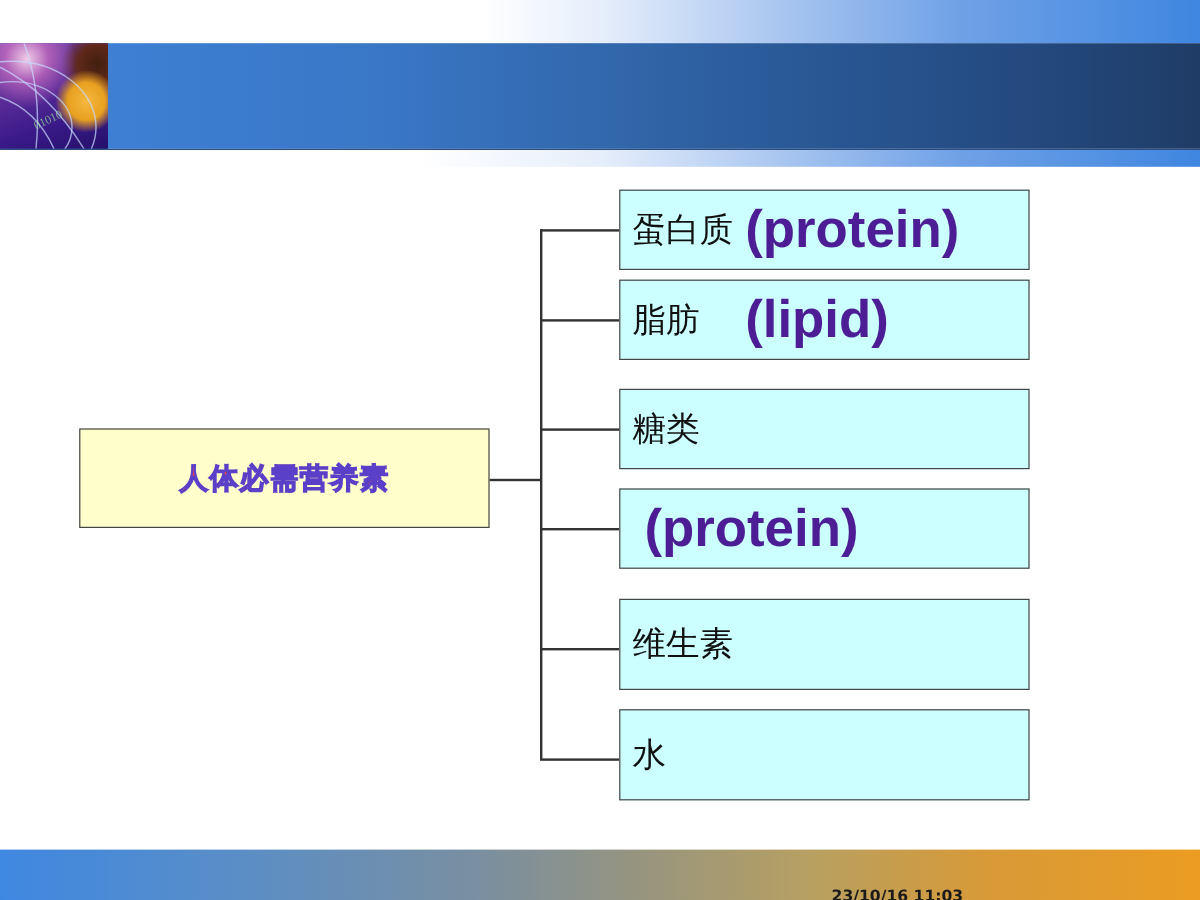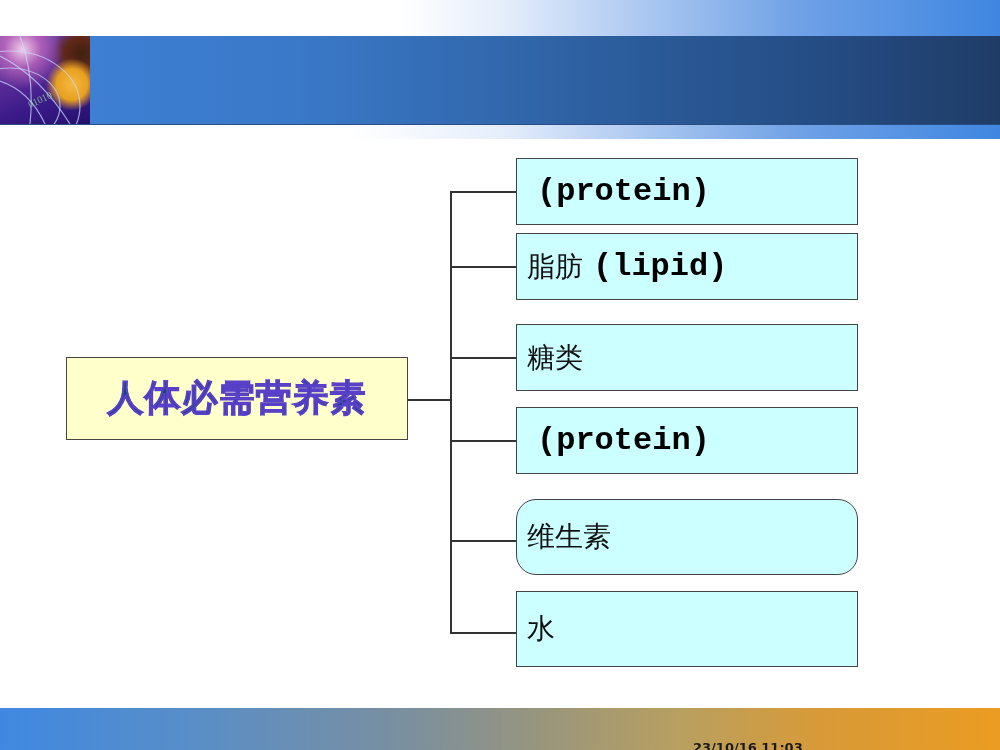--- a/index.html
+++ b/index.html
@@ -34,22 +34,22 @@
 
     .root-node {
       position: absolute; left: 66px; top: 357px; width: 342px; height: 83px;
       box-sizing: border-box;
       background: #ffffcc;
       border: 1px solid #444;
       display: flex; align-items: center; justify-content: center;
     }
     .root-label {
       font-family: "DejaVu Sans", "Liberation Sans", sans-serif;
-      font-size: 36px; letter-spacing: 1px;
-      color: #0c4a6e;
+      font-size: 24px; letter-spacing: 1px;
+      color: #ef4444;
       -webkit-text-stroke: 1px #5a3fc8;
       font-weight: bold;
     }
 
     .connector { position: absolute; background: #333; }
 
     .leaf-node {
       position: absolute; left: 516px; width: 342px; height: 67px;
       box-sizing: border-box;
       background: #ccffff;
@@ -57,22 +57,22 @@
       display: flex; align-items: center;
       padding-left: 10px;
       white-space: nowrap;
       overflow: visible;
     }
     .leaf-cn {
       font-family: "DejaVu Sans", "Liberation Sans", sans-serif;
       font-size: 28px; color: #111;
     }
     .leaf-en {
-      font-family: Liberation Mono, monospace;
-      font-size: 32px; font-weight: bold; color: #000000;
+      font-family: Liberation Sans, sans-serif;
+      font-size: 44px; font-weight: bold; color: #4c1d95;
       margin-left: 10px;
     }
 
     .footer-band {
       position: absolute; left: 0; top: 708px; width: 1000px; height: 42px;
       background: linear-gradient(to right, #3f88e2 0%, #5a8ec6 20%, #7a8fa0 40%, #949482 52%, #b8a060 68%, #d89a38 82%, #eb9c22 100%);
     }
     .footer-date {
       position: absolute; left: 693px; top: 740px;
       font-family: "DejaVu Sans", "Liberation Sans", sans-serif;
@@ -106,33 +106,34 @@
 <div class="connector" style="left:408px; top:399px; width:43px; height:2px;"></div>
 <div class="connector" style="left:450px; top:191px; width:2px; height:442px;"></div>
 <div class="connector" style="left:450px; top:191px; width:66px; height:2px;"></div>
 <div class="connector" style="left:450px; top:266px; width:66px; height:2px;"></div>
 <div class="connector" style="left:450px; top:357px; width:66px; height:2px;"></div>
 <div class="connector" style="left:450px; top:440px; width:66px; height:2px;"></div>
 <div class="connector" style="left:450px; top:540px; width:66px; height:2px;"></div>
 <div class="connector" style="left:450px; top:632px; width:66px; height:2px;"></div>
 
 <div class="leaf-node" style="top:158px;">
+  <span class="leaf-cn">蛋白质</span>
   <span class="leaf-en">(protein)</span>
 </div>
-<div class="leaf-node" style="top:233px;">
+<div class="leaf-node" style="top:233px;gap:28px;">
   <span class="leaf-cn">脂肪</span>
   <span class="leaf-en">(lipid)</span>
 </div>
 <div class="leaf-node" style="top:324px;">
   <span class="leaf-cn">糖类</span>
 </div>
 <div class="leaf-node" style="top:407px;">
   <span class="leaf-en">(protein)</span>
 </div>
-<div class="leaf-node" style="top:499px; height:76px;border-radius:20px;">
+<div class="leaf-node" style="top:499px; height:76px;">
   <span class="leaf-cn">维生素</span>
 </div>
 <div class="leaf-node" style="top:591px; height:76px;">
   <span class="leaf-cn">水</span>
 </div>
 
 <div class="footer-band"></div>
 <div class="footer-date">23/10/16 11:03</div>
 
 </body></html>

